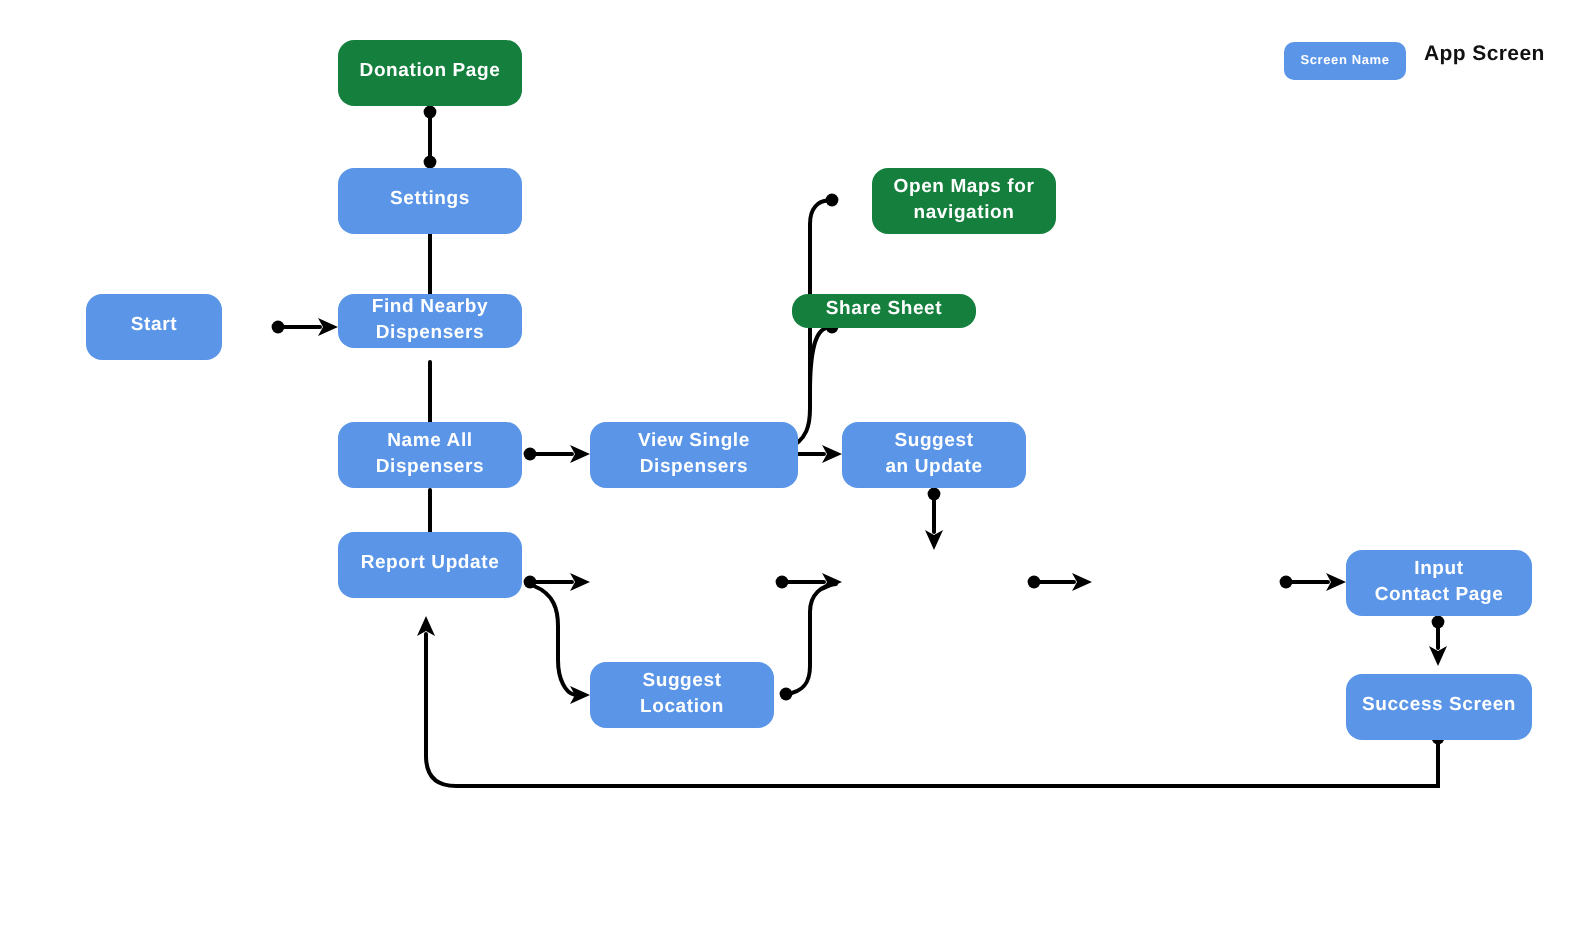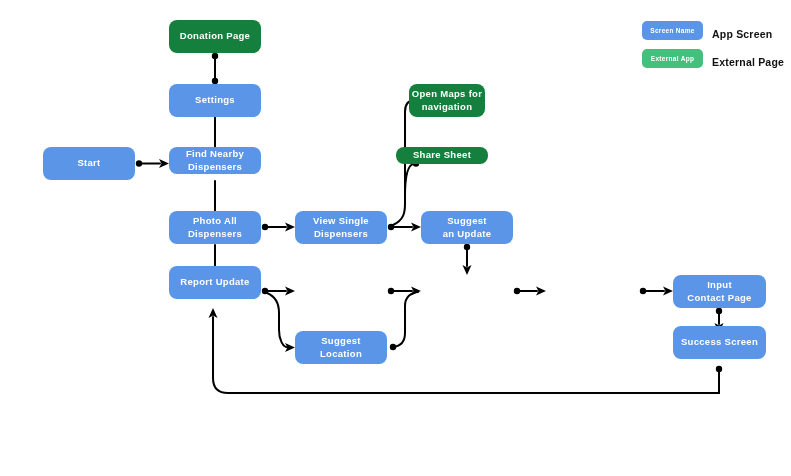--- a/index.html
+++ b/index.html
@@ -39,21 +39,21 @@
   .node.screen   { background: #5A95E8; }
   .node.external { background: #15803d; }
 
   .legend {
     position: absolute;
     left: 642px; top: 21px;
     z-index: 2;
   }
   .legend-row {
     display: flex;
-    align-items: flex-end;
+    align-items: flex-start;
     margin-bottom: 9px;
   }
   .legend-swatch {
     width: 61px; height: 19px;
     border-radius: 5px;
     color: #ffffff;
     font-size: 6.5px;
     font-weight: bold;
     letter-spacing: 0.3px;
     display: flex;
@@ -144,56 +144,52 @@
       <path d="M663 286.5 L673 291 L663 295.5 L665.5 291 Z"></path>
       <path d="M714.5 323 L719 333 L723.5 323 L719 325.5 Z"></path>
       <path d="M208.5 318 L213 308 L217.5 318 L213 315.5 Z"></path>
     </g>
   </svg>
 
   <div class="node external" style="left:169px;top:20px;width:92px;height:33px">Donation Page</div>
 
   <div class="node screen" style="left:169px;top:84px;width:92px;height:33px">Settings</div>
 
-  <div class="node screen" style="left:43px;top:147px;width:92px;height:33px">Start</div>
+  <div class="node screen" style="left:43px;top:147px;width:68px;height:33px">Start</div>
 
   <div class="node screen" style="left:169px;top:147px;width:92px;height:27px">Find Nearby
 Dispensers</div>
 
-  <div class="node screen" style="left:169px;top:211px;width:92px;height:33px">Photo All
+  <div class="node screen" style="left:169px;top:211px;width:92px;height:33px">Name All
 Dispensers</div>
 
   <div class="node screen" style="left:169px;top:266px;width:92px;height:33px">Report Update</div>
 
-  <div class="node screen" style="left:295px;top:211px;width:92px;height:33px">View Single
+  <div class="node screen" style="left:295px;top:211px;width:104px;height:33px">View Single
 Dispensers</div>
 
 
   <div class="node screen" style="left:295px;top:331px;width:92px;height:33px">Suggest
 Location</div>
 
-  <div class="node external" style="left:409px;top:84px;width:76px;height:33px">Open Maps for
+  <div class="node external" style="left:436px;top:84px;width:92px;height:33px">Open Maps for
 navigation</div>
 
   <div class="node external" style="left:396px;top:147px;width:92px;height:17px">Share Sheet</div>
 
   <div class="node screen" style="left:421px;top:211px;width:92px;height:33px">Suggest
 an Update</div>
 
 
 
   <div class="node screen" style="left:673px;top:275px;width:93px;height:33px">Input
 Contact Page</div>
 
-  <div class="node screen" style="left:673px;top:326px;width:93px;height:33px">Success Screen</div>
+  <div class="node screen" style="left:673px;top:337px;width:93px;height:33px">Success Screen</div>
 
   <div class="legend">
     <div class="legend-row">
       <div class="legend-swatch screen">Screen Name</div>
       <div class="legend-label">App Screen</div>
     </div>
-    <div class="legend-row">
-      <div class="legend-swatch external">External App</div>
-      <div class="legend-label">External Page</div>
-    </div>
   </div>
 
 </div>
 
 </body></html>

